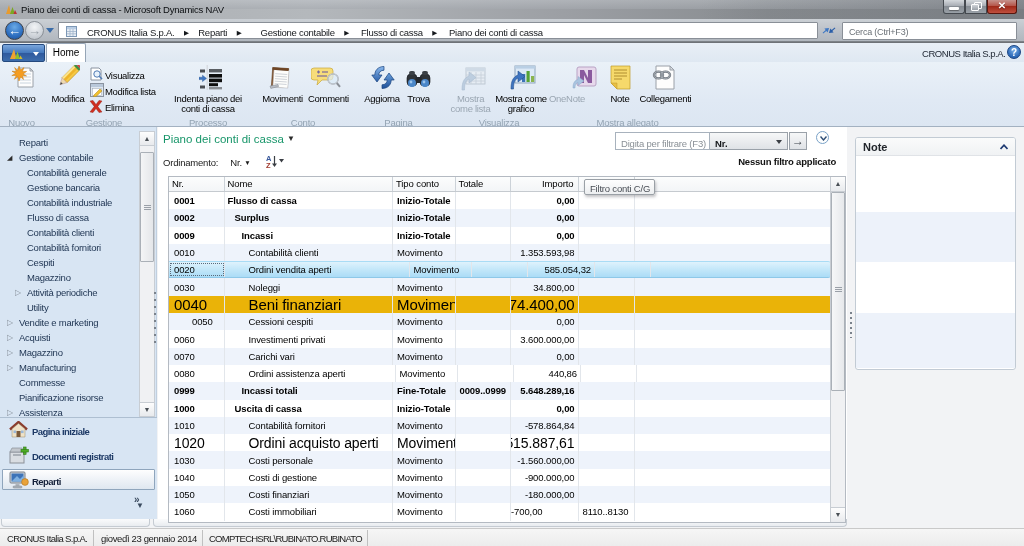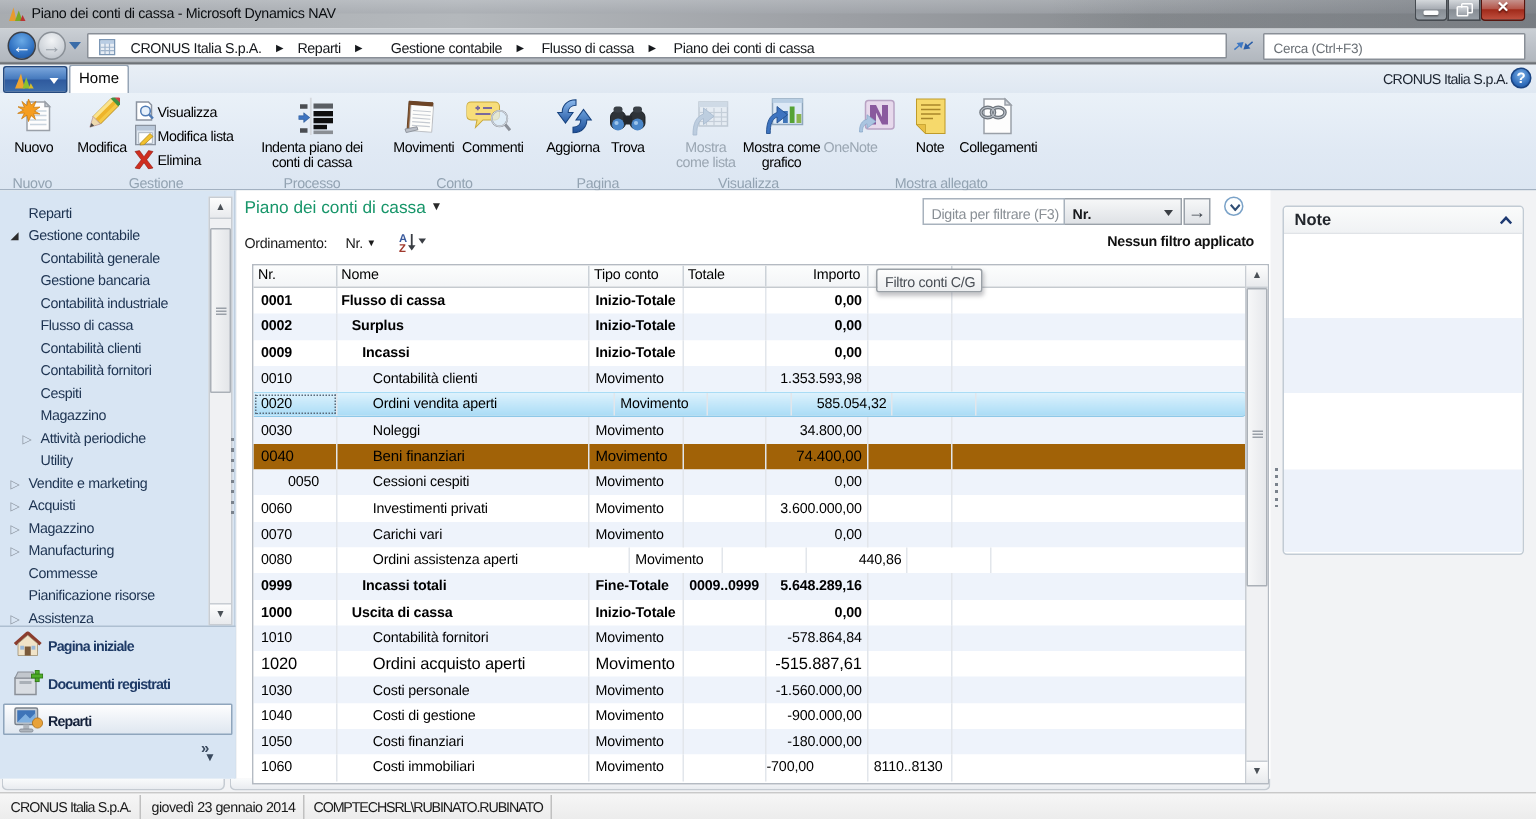--- a/index.html
+++ b/index.html
@@ -434,21 +434,21 @@
       </div>
       <div style="display:flex;background:#eef3fb;height:17.3px;font-size:9.5px;letter-spacing:-0.1px;align-items:center">
         <div class="bc" style="width:55.5px;padding-left:5px;">0030</div>
         <div class="bc" style="width:168.5px;padding-left:24px">Noleggi</div>
         <div class="bc" style="width:62.5px;padding-left:4px">Movimento</div>
         <div class="bc" style="width:55.5px;padding-left:4px"></div>
         <div class="bc" style="width:67.5px;text-align:right;padding-right:3px">34.800,00</div>
         <div class="bc" style="width:56px;padding-left:4px"></div>
         <div class="bc" style="flex:1;border-right:none"></div>
       </div>
-      <div style="display:flex;background:#a16207;height:17.3px;font-size:10px;letter-spacing:-0.1px;align-items:flex-start">
+      <div style="display:flex;background:#eab308;height:17.3px;font-size:15px;letter-spacing:-0.1px;align-items:flex-start">
         <div class="bc" style="width:55.5px;padding-left:5px;">0040</div>
         <div class="bc" style="width:168.5px;padding-left:24px">Beni finanziari</div>
         <div class="bc" style="width:62.5px;padding-left:4px">Movimento</div>
         <div class="bc" style="width:55.5px;padding-left:4px"></div>
         <div class="bc" style="width:67.5px;text-align:right;padding-right:3px">74.400,00</div>
         <div class="bc" style="width:56px;padding-left:4px"></div>
         <div class="bc" style="flex:1;border-right:none"></div>
       </div>
       <div style="display:flex;background:#eef3fb;height:17.3px;font-size:9.5px;letter-spacing:-0.1px;align-items:center">
         <div class="bc" style="width:55.5px;padding-left:23px;">0050</div>
@@ -472,21 +472,21 @@
         <div class="bc" style="width:55.5px;padding-left:5px;">0070</div>
         <div class="bc" style="width:168.5px;padding-left:24px">Carichi vari</div>
         <div class="bc" style="width:62.5px;padding-left:4px">Movimento</div>
         <div class="bc" style="width:55.5px;padding-left:4px"></div>
         <div class="bc" style="width:67.5px;text-align:right;padding-right:3px">0,00</div>
         <div class="bc" style="width:56px;padding-left:4px"></div>
         <div class="bc" style="flex:1;border-right:none"></div>
       </div>
       <div style="display:flex;background:#fff;height:17.3px;font-size:9.5px;letter-spacing:-0.1px;align-items:center">
         <div class="bc" style="width:55.5px;padding-left:5px;">0080</div>
-        <div class="bc" style="width:195px;padding-left:24px">Ordini assistenza aperti</div>
+        <div class="bc" style="width:171px;padding-left:24px">Ordini assistenza aperti</div>
         <div class="bc" style="width:62.5px;padding-left:4px">Movimento</div>
         <div class="bc" style="width:55.5px;padding-left:4px"></div>
         <div class="bc" style="width:67.5px;text-align:right;padding-right:3px">440,86</div>
         <div class="bc" style="width:56px;padding-left:4px"></div>
         <div class="bc" style="flex:1;border-right:none"></div>
       </div>
       <div style="display:flex;background:#eef3fb;height:17.3px;font-size:9.5px;letter-spacing:-0.1px;font-weight:bold;align-items:center">
         <div class="bc" style="width:55.5px;padding-left:5px;">0999</div>
         <div class="bc" style="width:168.5px;padding-left:17px">Incassi totali</div>
         <div class="bc" style="width:62.5px;padding-left:4px">Fine-Totale</div>
@@ -506,21 +506,21 @@
       </div>
       <div style="display:flex;background:#eef3fb;height:17.3px;font-size:9.5px;letter-spacing:-0.1px;align-items:center">
         <div class="bc" style="width:55.5px;padding-left:5px;">1010</div>
         <div class="bc" style="width:168.5px;padding-left:24px">Contabilità fornitori</div>
         <div class="bc" style="width:62.5px;padding-left:4px">Movimento</div>
         <div class="bc" style="width:55.5px;padding-left:4px"></div>
         <div class="bc" style="width:67.5px;text-align:right;padding-right:3px">-578.864,84</div>
         <div class="bc" style="width:56px;padding-left:4px"></div>
         <div class="bc" style="flex:1;border-right:none"></div>
       </div>
-      <div style="display:flex;background:#fff;height:17.3px;font-size:11px;letter-spacing:-0.1px;align-items:center">
+      <div style="display:flex;background:#fff;height:17.3px;font-size:14px;letter-spacing:-0.1px;align-items:center">
         <div class="bc" style="width:55.5px;padding-left:5px;">1020</div>
         <div class="bc" style="width:168.5px;padding-left:24px">Ordini acquisto aperti</div>
         <div class="bc" style="width:62.5px;padding-left:4px">Movimento</div>
         <div class="bc" style="width:55.5px;padding-left:4px"></div>
         <div class="bc" style="width:67.5px;text-align:right;padding-right:3px">-515.887,61</div>
         <div class="bc" style="width:56px;padding-left:4px"></div>
         <div class="bc" style="flex:1;border-right:none"></div>
       </div>
       <div style="display:flex;background:#eef3fb;height:17.3px;font-size:9.5px;letter-spacing:-0.1px;align-items:center">
         <div class="bc" style="width:55.5px;padding-left:5px;">1030</div>

